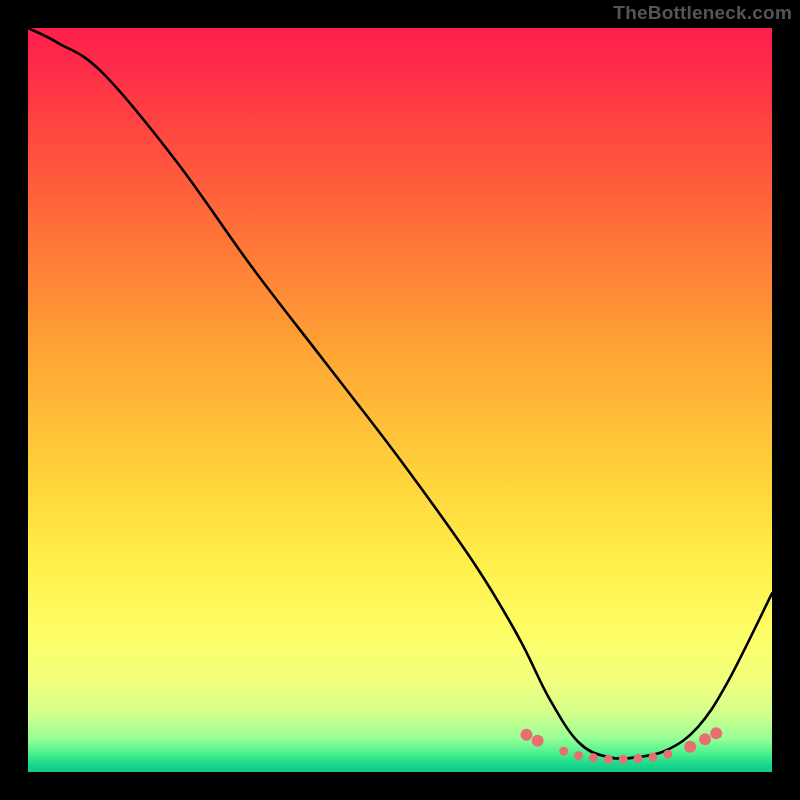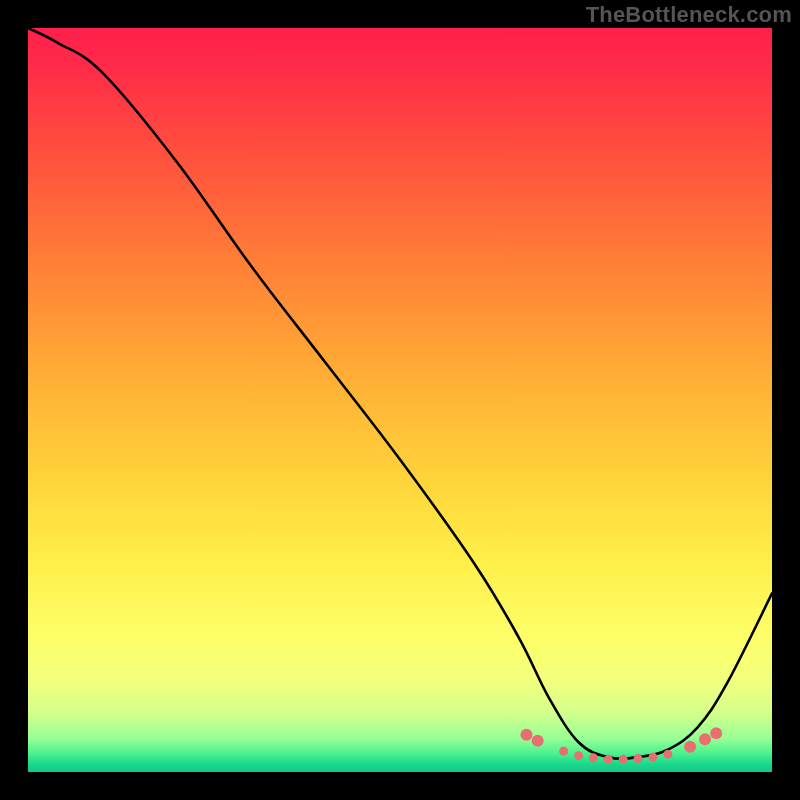--- a/index.html
+++ b/index.html
@@ -15,21 +15,21 @@
     position: relative;
     width: 800px;
     height: 800px;
     background: #000;
   }
   .watermark {
     position: absolute;
     top: 2px;
     right: 8px;
     color: #555;
-    font-size: 22px;
+    font-size: 19px;
     font-weight: 600;
     letter-spacing: 0.2px;
     user-select: none;
     margin-left: 32px;
   }
   .plot {
     position: absolute;
     left: 28px;
     top: 28px;
     width: 744px;

